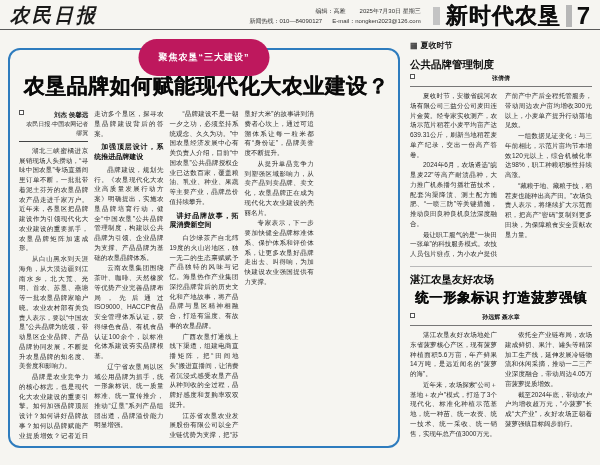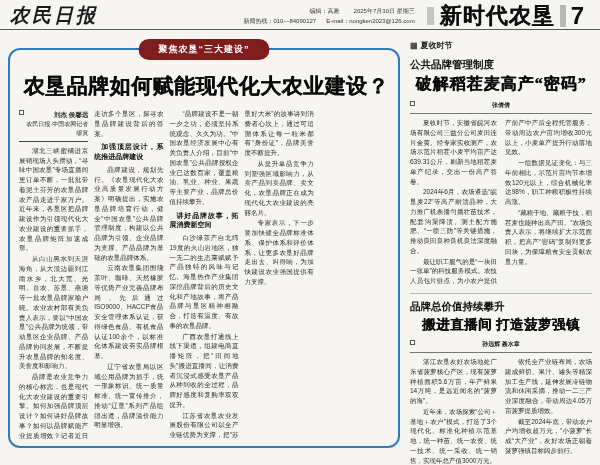--- a/index.html
+++ b/index.html
@@ -7,21 +7,21 @@
   body {
     background:#f6f5f1;
     font-family:"Liberation Sans", sans-serif;
     color:#222;
   }
 
   
   .masthead {
     height:30px;
     display:flex; align-items:center;
-    padding:2px 16px 0 10px;
+    padding:2px 10px 0 10px;
     border-bottom:1px solid #5a5a5a;
     position:relative;
   }
   .logo {
     font-family:"DejaVu Serif", serif;
     font-weight:bold; font-style:italic;
     font-size:19px; letter-spacing:3px; color:#1a1a1a;
     transform:scaleY(1.05);
     white-space:nowrap;
   }
@@ -48,23 +48,23 @@
     position:relative;
     width:392px; height:400px; flex:none;
     border:2px solid #2e7cbe;
     border-radius:12px;
     margin-top:10px;
     padding:16px 9px 8px 9px;
     background:transparent;
   }
   .pill {
     position:absolute; top:-11px; left:50%; transform:translateX(-50%);
-    background:#7f1d1d; color:#fff;
+    background:#be185d; color:#fff;
     font-size:9px; font-weight:bold; letter-spacing:1px;
-    padding:4px 20px; border-radius:999px; white-space:nowrap;
+    padding:12px 20px; border-radius:999px; white-space:nowrap;
   }
   .headline {
     font-family:"Liberation Serif", serif;
     font-weight:900; font-size:21px; letter-spacing:0.5px;
     color:#0a0a0a; text-align:right;
     text-shadow:0.5px 0 0 #0a0a0a;
     margin:6px 0 9px 0; white-space:nowrap;
   }
   .body-cols {
     column-count:5; column-gap:6px; column-fill:auto;
@@ -181,39 +181,38 @@
   </section>
 
   <aside class="sidebar">
     <div class="sec-label">
       <span class="grid-icon">▦</span>
       <span>夏收时节</span>
     </div>
 
     <article>
       <div class="kicker">公共品牌管理制度</div>
-      <h2 class="side-headline hl-lg">破解稻茬麦高产“密码”</h2>
       <div class="side-byline">
         <span class="sq"></span>
         <span>张倩倩</span>
       </div>
       <div class="side-body side-body-1">
           <p>夏收时节，安徽省皖河农场有限公司三益分公司麦田连片金黄。经专家实收测产，农场示范片稻茬小麦平均亩产达639.31公斤，刷新当地稻茬麦单产纪录，交出一份高产答卷。</p>
           <p>2024年6月，农场遴选“皖垦麦22”等高产耐渍品种，大力推广机条播匀播壮苗技术，配套沟渠降渍、测土配方施肥、“一喷三防”等关键措施，推动良田良种良机良法深度融合。</p>
           <p>最让职工服气的是“一块田一张单”的科技服务模式。农技人员包片驻点，为小农户提供产前产中产后全程托管服务，带动周边农户亩均增收300元以上，小麦单产提升行动落地见效。</p>
           <p>一组数据见证变化：与三年前相比，示范片亩均节本增效120元以上，综合机械化率达98%，职工种粮积极性持续高涨。</p>
           <p>“藏粮于地、藏粮于技，稻茬麦也能种出高产田。”农场负责人表示，将继续扩大示范面积，把高产“密码”复制到更多田块，为保障粮食安全贡献农垦力量。</p>
         </div>
     </article>
 
     <hr class="side-divider">
 
     <article>
-      <div class="kicker">品牌总价值持续攀升</div>
-      <h2 class="side-headline hl-md">搬进直播间 打造菠萝强镇</h2>
+      <div class="kicker">湛江农垦友好农场</div>
+      <h2 class="side-headline hl-md">统一形象标识 打造菠萝强镇</h2>
       <div class="side-byline">
         <span class="sq"></span>
         <span>孙远辉 聂水章</span>
       </div>
       <div class="side-body side-body-2">
           <p>湛江农垦友好农场地处广东省菠萝核心产区，现有菠萝种植面积5.6万亩，年产鲜果14万吨，是远近闻名的“菠萝的海”。</p>
           <p>近年来，农场探索“公司＋基地＋农户”模式，打造了3个现代化、标准化种植示范基地，统一种苗、统一农资、统一技术、统一采收、统一销售，实现年总产值3000万元。</p>
           <p>依托全产业链布局，农场建成鲜切、果汁、罐头等精深加工生产线，延伸发展冷链物流和休闲采摘，推动一二三产业深度融合，带动周边4.05万亩菠萝提质增效。</p>
           <p>截至2024年底，带动农户户均增收超万元，“小菠萝”长成“大产业”，友好农场正朝着菠萝强镇目标阔步前行。</p>
         </div>

